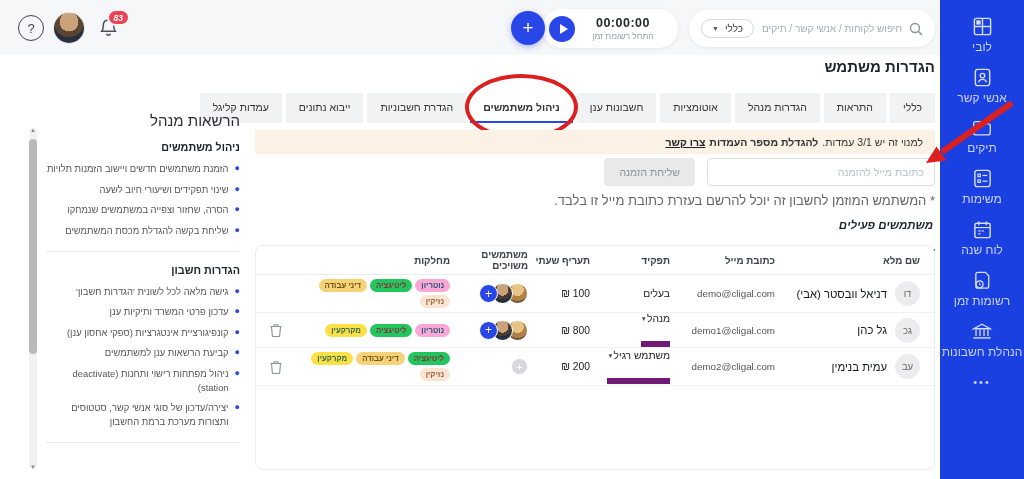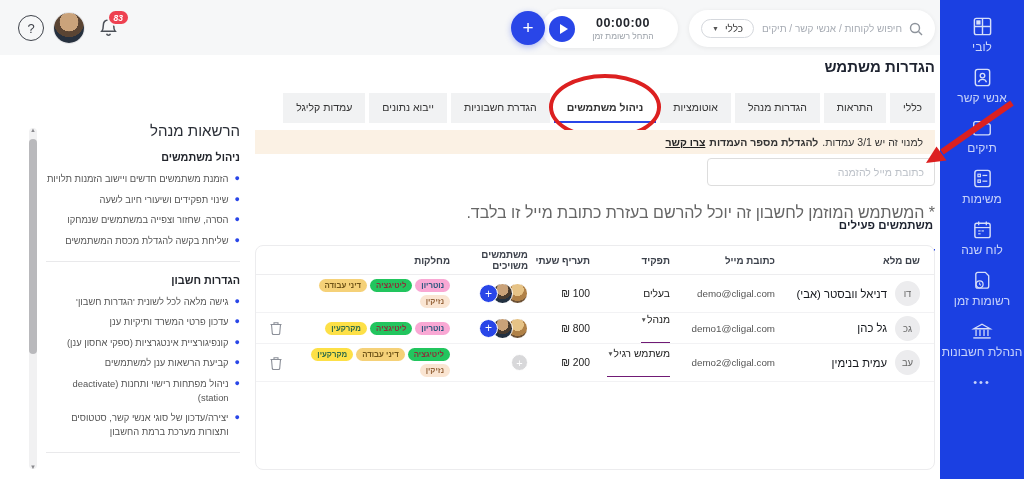--- a/index.html
+++ b/index.html
@@ -40,52 +40,52 @@
   .tab.active { background:#fff; border-bottom:2px solid #2946e8; font-weight:bold; position:relative; }
   .red-circle { position:absolute; inset:-19px -5px; border:4px solid #dc2020; border-radius:50%; pointer-events:none; }
   
   .notice { position:absolute; top:130px; right:89px; left:255px; height:24px; background:#fbf1e4; display:flex; align-items:center; padding:0 12px; font-size:10.5px; color:#333; gap:4px; }
   .notice b { font-weight:bold; }
   .notice .link { font-weight:bold; text-decoration:underline; cursor:pointer; color:#222; }
   .invite-row { position:absolute; top:158px; right:89px; display:flex; gap:12px; align-items:flex-start; }
   .invite-input { width:228px; height:28px; border:1px solid #ddd; border-radius:4px; font-size:10.5px; padding:0 10px; outline:none; font-family:inherit; color:#333; }
   .invite-input::placeholder { color:#bcc1c8; }
   .invite-send { height:28px; padding:0 15px; background:#e9e9ea; color:#8b9098; font-size:10.5px; border:none; border-radius:4px; cursor:pointer; font-family:inherit; }
-  .invite-note { position:absolute; top:204px; right:89px; font-size:16px; color:#666; }
-  .users-subtab { position:absolute; top:219px; right:89px; font-size:11.5px; font-weight:bold; color:#1e2330; padding:0 2px 18px 16px; border-bottom:2.5px solid #2946e8; cursor:pointer; }
+  .invite-note { position:absolute; top:193px; right:89px; font-size:13px; color:#666; }
+  .users-subtab { position:absolute; top:219px; right:89px; font-size:11.5px; font-weight:bold; color:#1e2330; padding:0 2px 18px 16px; border-bottom:2.5px solid #2946e8; cursor:pointer;font-style:italic; }
   
   .table-card { position:absolute; top:245px; right:89px; left:255px; bottom:9px; background:#fff; border:1px solid #ececee; border-radius:8px; overflow:hidden; }
   .trow { display:grid; grid-template-columns:145px 105px 80px 62px 78px 1fr 26px; align-items:center; padding:0 14px; border-bottom:1px solid #f2f2f4; min-height:31px; }
   .trow.head { min-height:29px; border-bottom:1px solid #ededef; }
   .th { font-size:9.8px; font-weight:bold; color:#3c414b; }
   .cell-name { display:flex; align-items:center; gap:8px; }
   .initials { width:25px; height:25px; border-radius:50%; background:#ececee; color:#666; font-size:9.5px; display:flex; align-items:center; justify-content:center; flex:0 0 auto; }
   .uname { font-size:11.3px; font-weight:normal; color:#15181d; white-space:nowrap; }
   .email { font-size:9.8px; color:#555; }
   .role { font-size:10.3px; color:#222; }
-  .role-dd { display:inline-flex; align-items:center; border-bottom:1px solid #701a75; padding-bottom:17px; cursor:pointer; }
+  .role-dd { display:inline-flex; align-items:center; border-bottom:6px solid #701a75; padding-bottom:17px; cursor:pointer; }
   .role-dd .caret { font-size:6.5px; }
   .rate { font-size:10.3px; color:#222; }
   .members { display:flex; align-items:center; }
   .av { width:21px; height:21px; border-radius:50%; border:1.5px solid #fff; flex:0 0 auto; }
   .av + .av, .av + .plus-mini { margin-right:-6px; }
   .av-blonde { background:radial-gradient(circle at 50% 30%, #e6c386 0 38%, #b08147 39% 68%, #6e5236 69%); }
   .av-suit { background:radial-gradient(circle at 50% 30%, #c9a279 0 36%, #473a2e 37% 58%, #223040 59%); }
   .plus-mini { width:19px; height:19px; border-radius:50%; background:#2946e8; color:#fff; font-size:12px; display:flex; align-items:center; justify-content:center; border:1.5px solid #fff; cursor:pointer; flex:0 0 auto; }
   .plus-mini.gray { width:17px; height:17px; background:#d8d8da; font-size:11px; margin:0; }
   .tags { display:flex; flex-wrap:wrap; gap:3px; align-items:center; padding:4px 0; }
   .tag { font-size:7.8px; font-weight:bold; padding:2px 6px; border-radius:9px; white-space:nowrap; }
   .tag-blue   { background:#f9a8d4; color:#27567c; }
   .tag-pink   { background:#22c55e; color:#8c2f3a; }
   .tag-yellow { background:#f5d178; color:#6f5418; }
   .tag-peach  { background:#fae5d2; color:#96643a; }
   .tag-green  { background:#fde047; color:#2f6b48; }
   .trash { cursor:pointer; display:flex; justify-content:flex-end; }
   
-  .perm-panel { position:absolute; top:122px; left:46px; width:194px; bottom:6px; overflow:hidden; }
+  .perm-panel { position:absolute; top:112px; left:46px; width:194px; bottom:6px; overflow:hidden; }
   .perm-title { font-size:15px; color:#2a2e36; margin-bottom:12px; }
   .perm-heading { font-size:10.8px; font-weight:bold; color:#22252c; margin-bottom:9px; }
   .perm-item { display:flex; gap:6px; margin-bottom:7px; }
   .perm-bullet { color:#2946e8; font-size:9px; line-height:1.5; }
   .perm-text { font-size:9.4px; color:#555; line-height:1.45; }
   .perm-divider { border-top:1px solid #e9e9eb; margin:13px 0 12px; }
   .scrollbar { position:absolute; left:29px; top:128px; bottom:10px; width:8px; background:#f1f1f2; border-radius:4px; }
   .scroll-thumb { position:absolute; top:11px; left:0; width:8px; height:215px; background:#b9b9bc; border-radius:4px; cursor:grab; }
   .scroll-up, .scroll-down { position:absolute; left:-1px; width:10px; text-align:center; font-size:6px; color:#8a8a8e; }
   .scroll-up { top:-1px; } .scroll-down { bottom:-1px; }
@@ -205,37 +205,39 @@
   <div class="nav-more"><span>•••</span></div>
 </nav>
 
 <h1 class="page-title">הגדרות משתמש</h1>
 
 <div class="tabs">
   <div class="tab">כללי</div>
   <div class="tab">התראות</div>
   <div class="tab">הגדרות מנהל</div>
   <div class="tab">אוטומציות</div>
+  <div class="tab">חשבונות ענן</div>
   <div class="tab active">
     <span>ניהול משתמשים</span>
     <span class="red-circle"></span>
   </div>
   <div class="tab">הגדרת חשבוניות</div>
   <div class="tab">ייבוא נתונים</div>
   <div class="tab">עמדות קליגל</div>
 </div>
 
 <div class="notice">
   <span>למנוי זה יש 3/1 עמדות.</span>
   <b>להגדלת מספר העמדות</b>
   <span class="link">צרו קשר</span>
 </div>
 
 <div class="invite-row">
   <input class="invite-input" placeholder="כתובת מייל להזמנה" style="">
+  <button class="invite-send">שליחת הזמנה</button>
 </div>
 <div class="invite-note">* המשתמש המוזמן לחשבון זה יוכל להרשם בעזרת כתובת מייל זו בלבד.</div>
 
 <div class="users-subtab">משתמשים פעילים</div>
 
 <div class="table-card">
   <div class="trow head">
     <span class="th">שם מלא</span>
     <span class="th">כתובת מייל</span>
     <span class="th">תפקיד</span>

